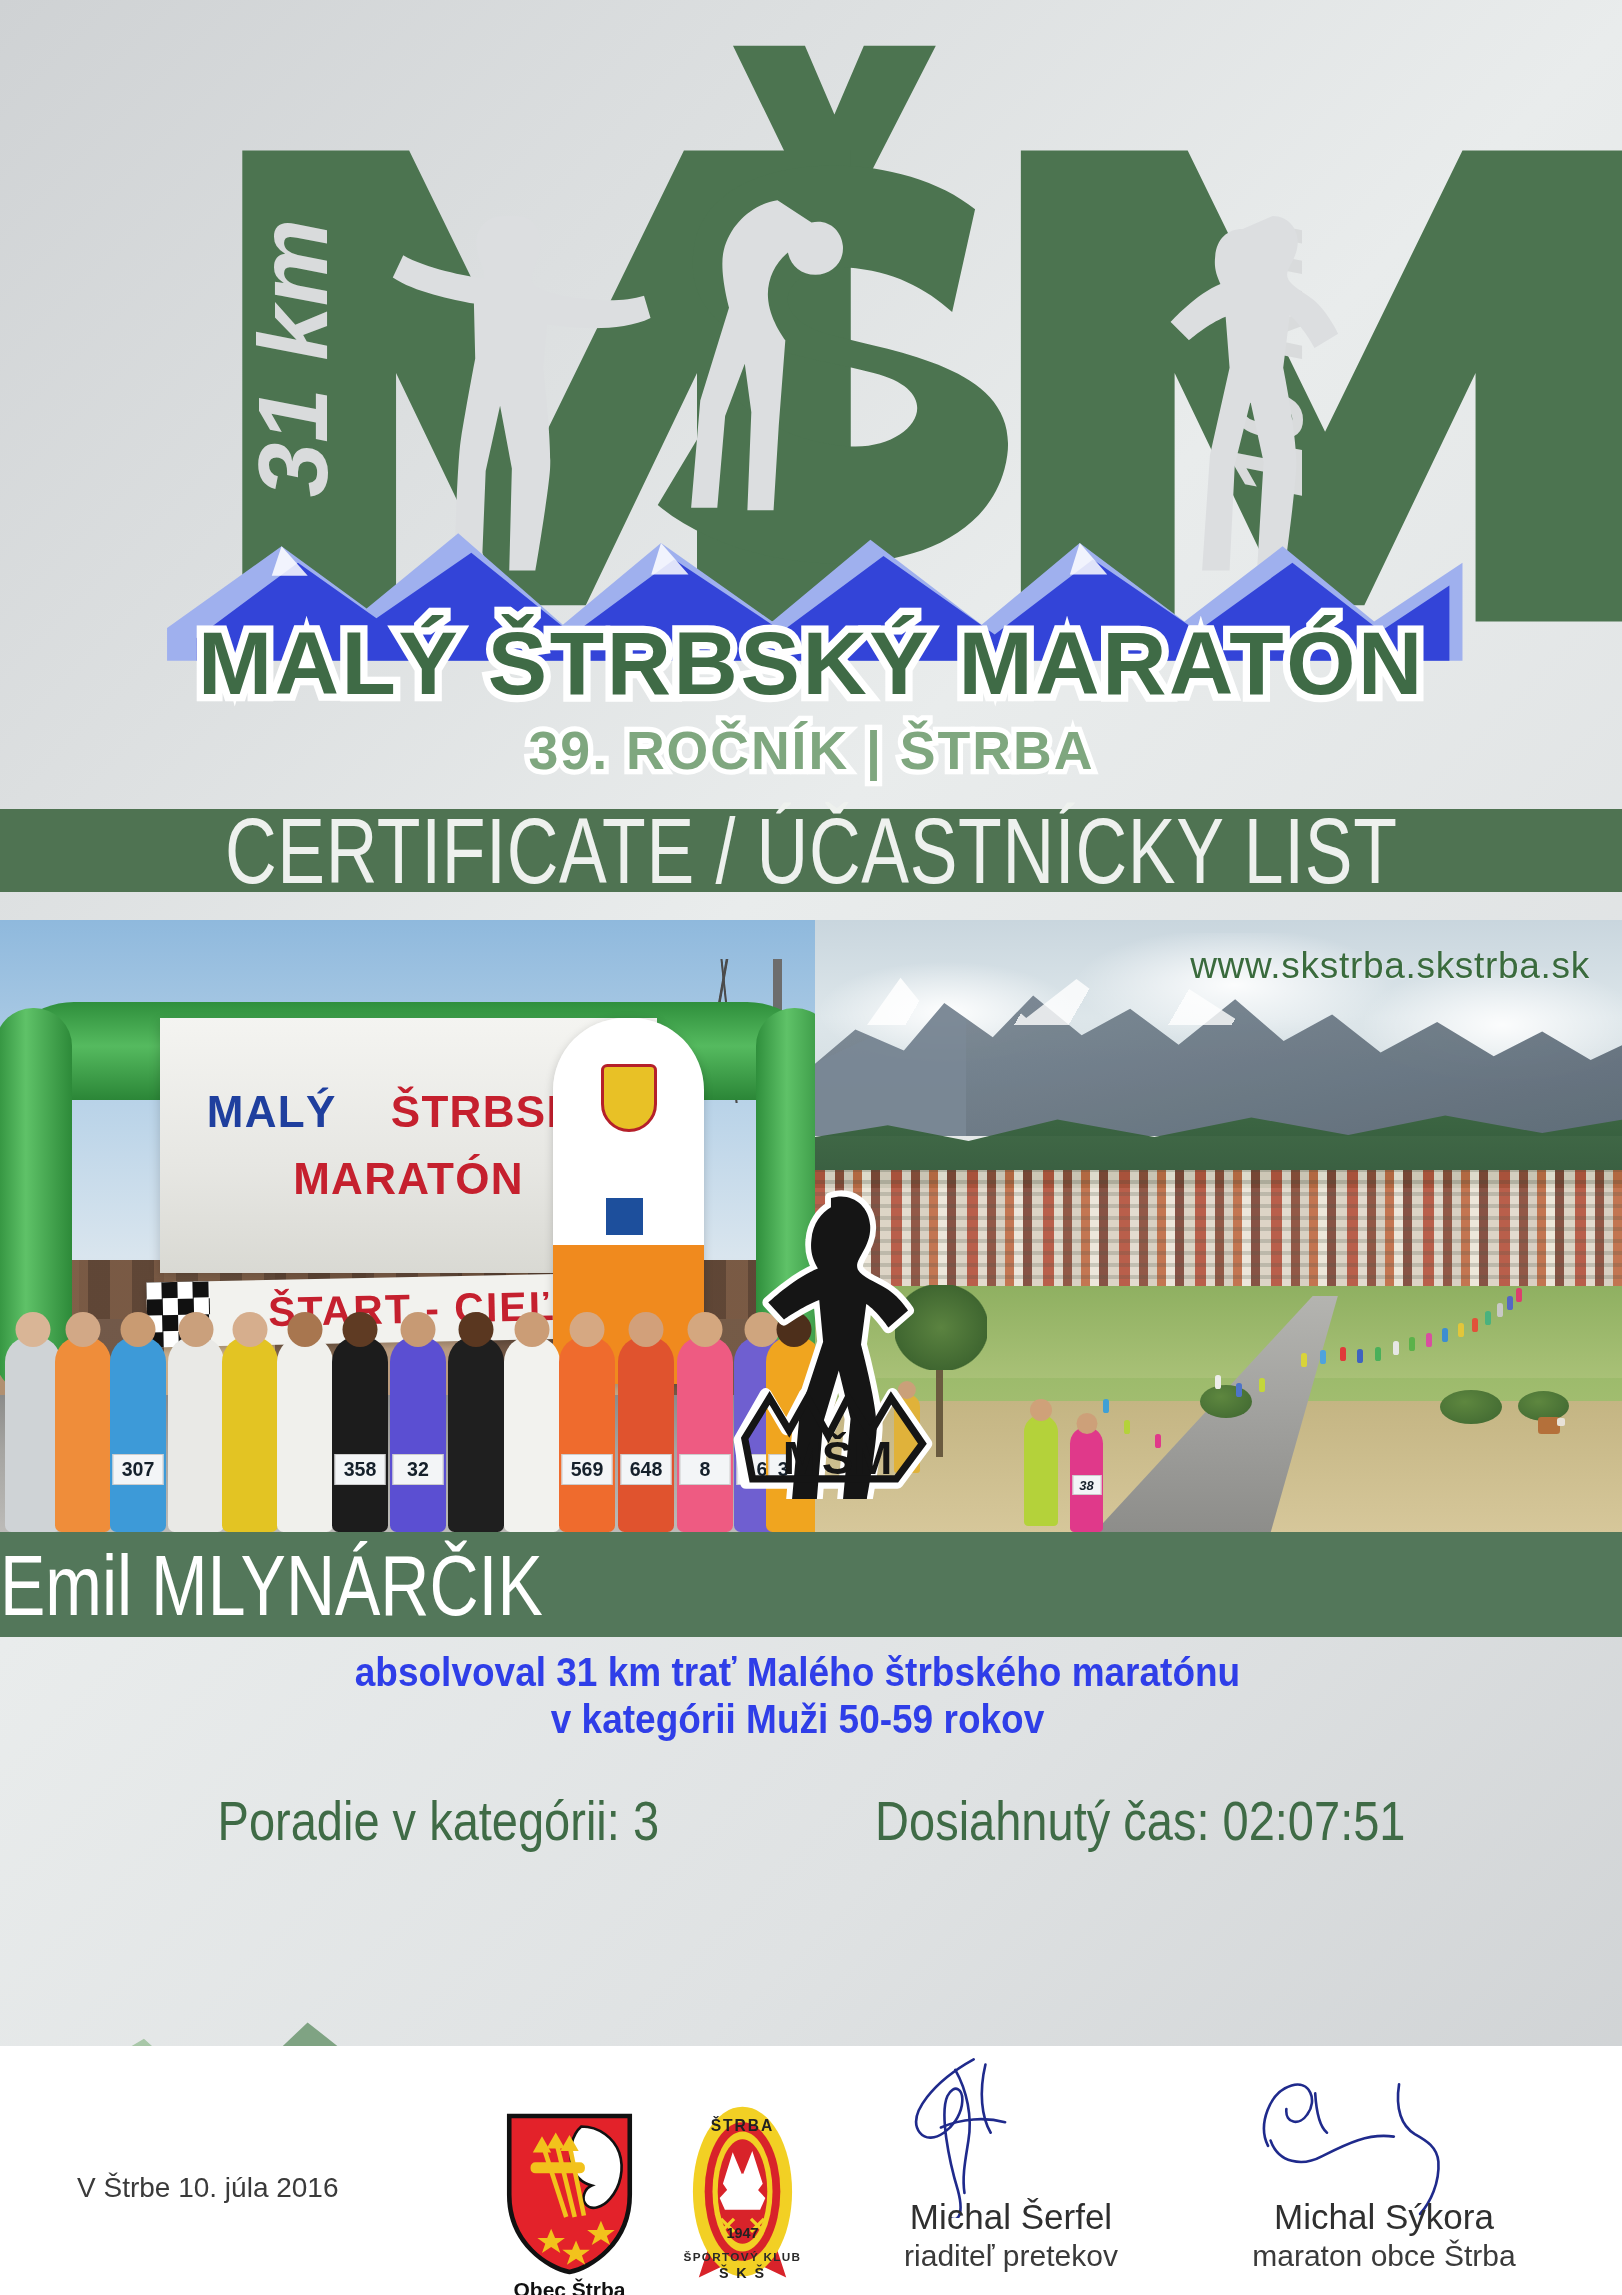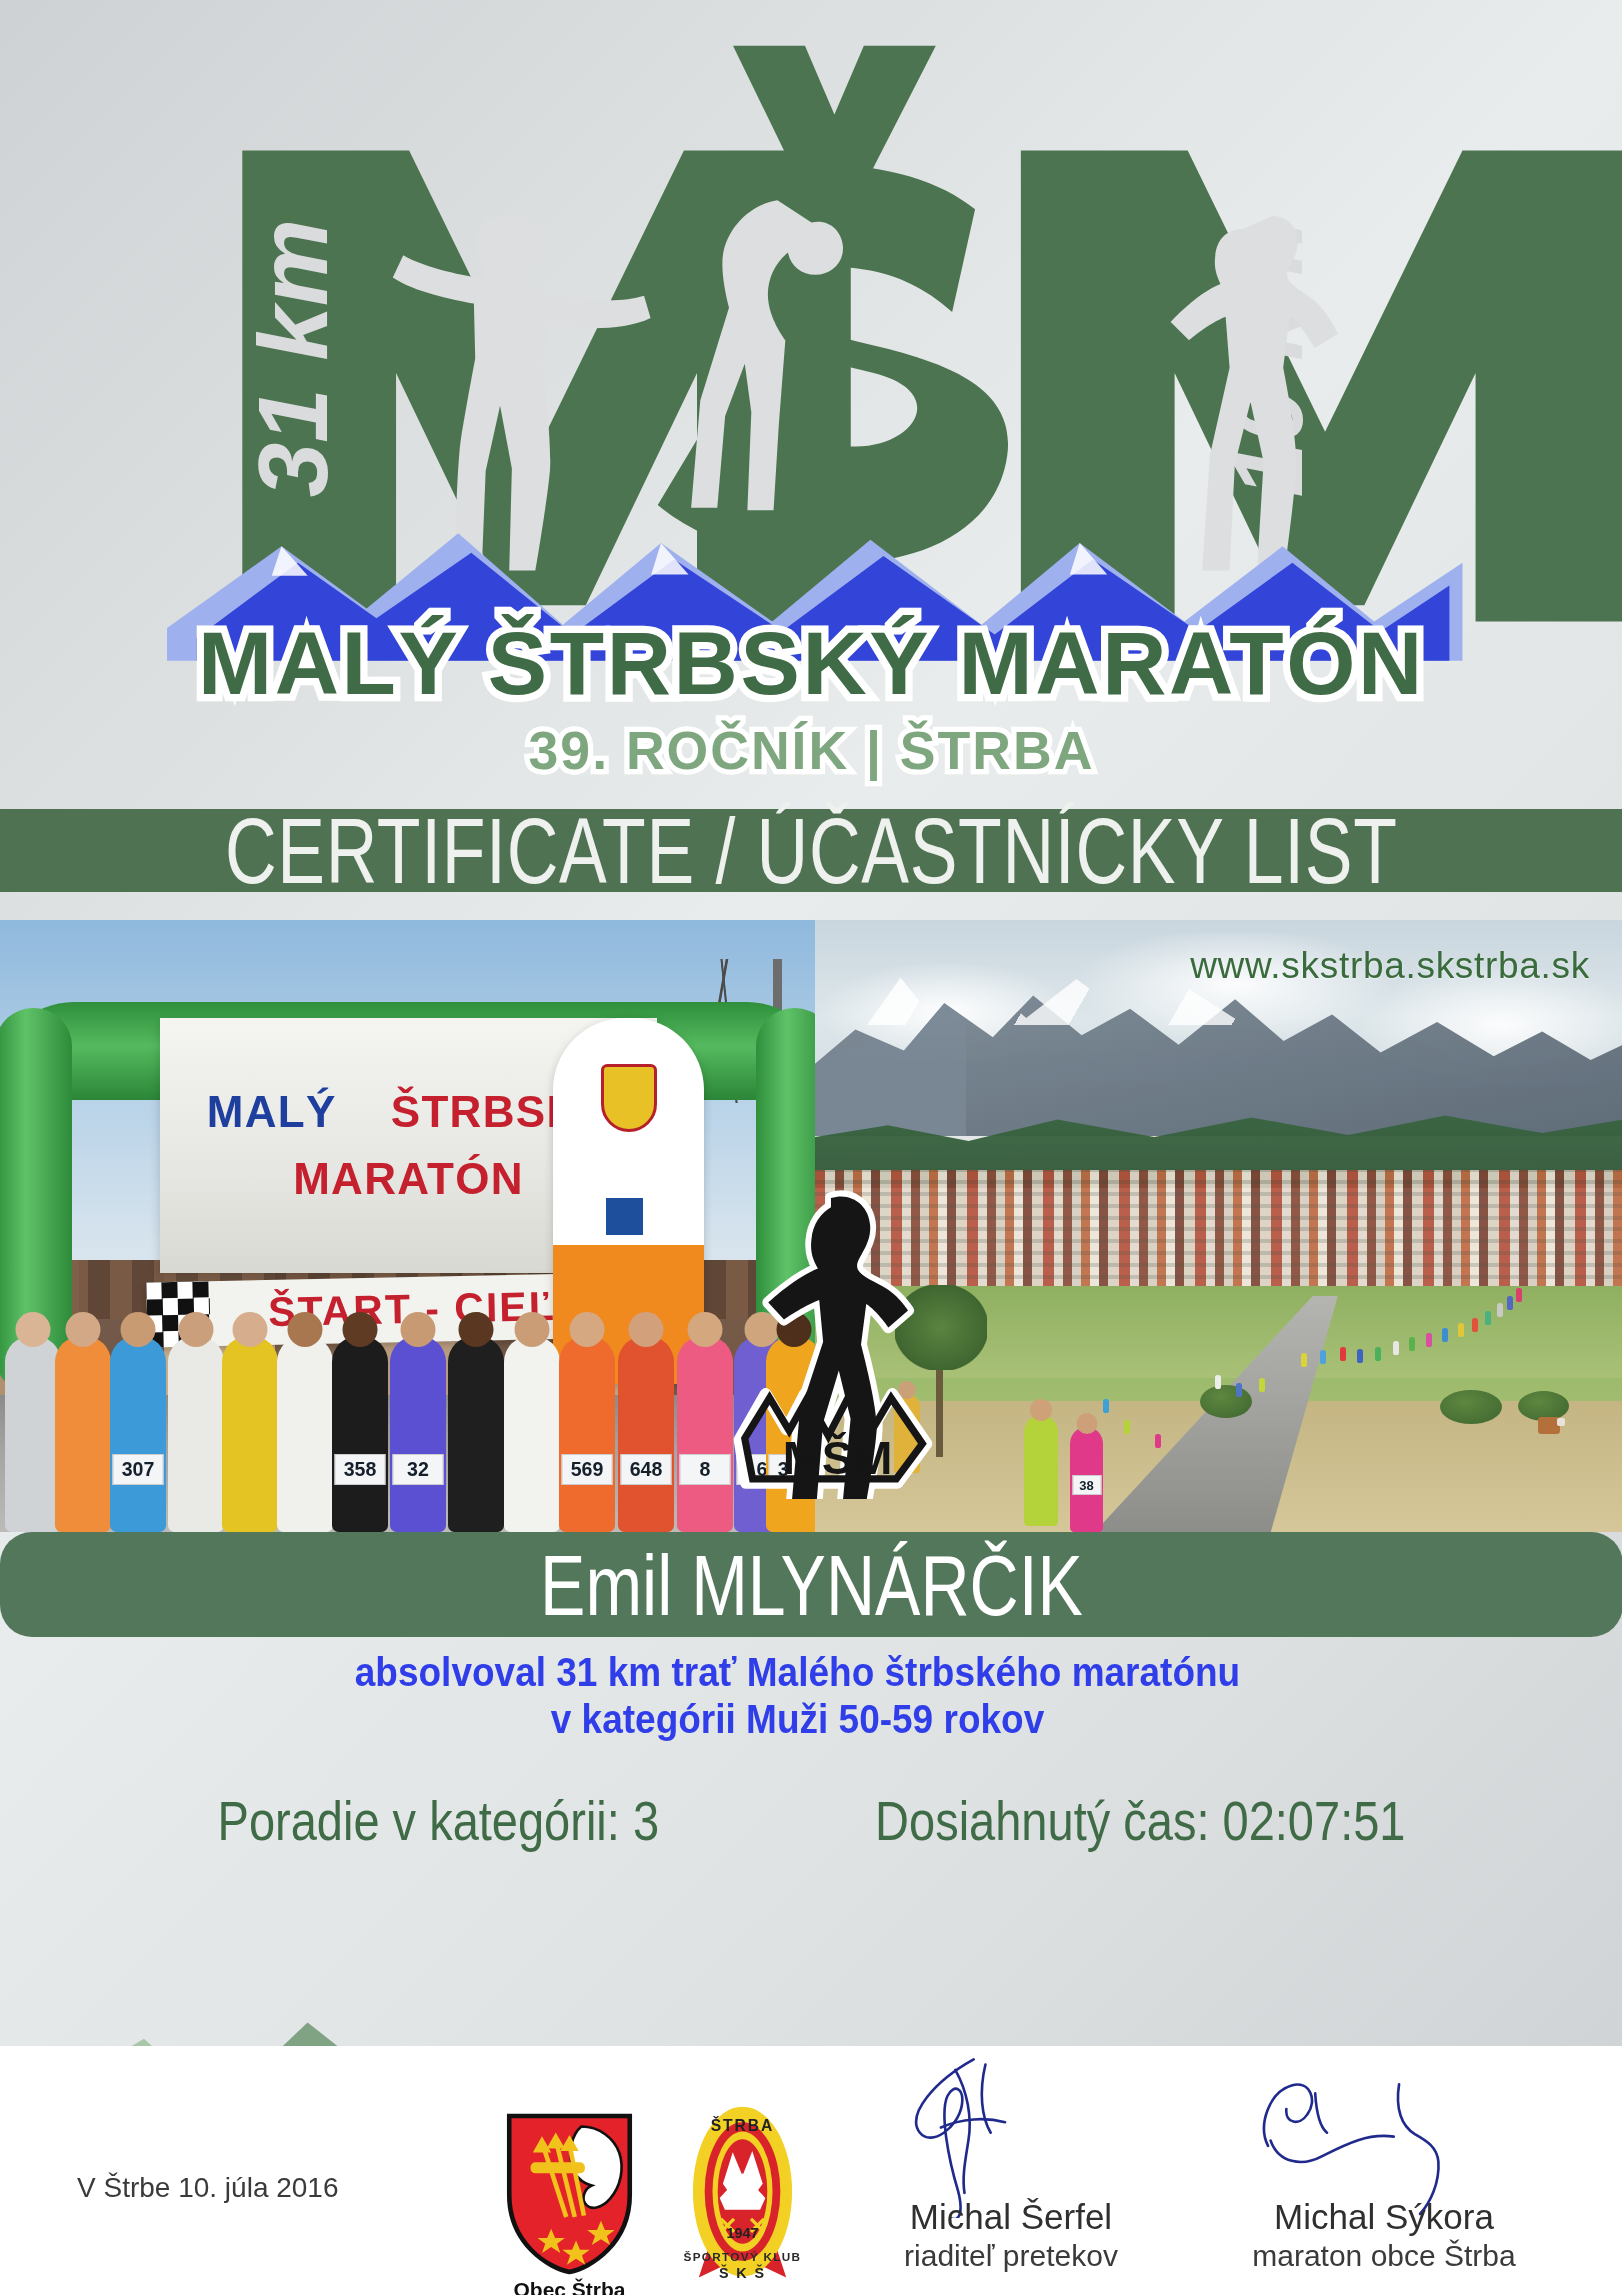--- a/index.html
+++ b/index.html
@@ -260,21 +260,21 @@
   
   #msm-emblem {
     position:absolute; left:733px; top:1178px; width:209px; height:321px;
     z-index: 5; pointer-events:none;
   }
 
   
   #name-band {
     position:absolute; left:0; top:1532px; width:1623px; height:105px;
     background:#53775a;
-    display:flex; align-items:center; justify-content:center;border-radius:32px;
+    display:flex; align-items:center; justify-content:flex-start;
   }
   #name-band .name-text {
     color:#ffffff; font-size:68px; font-weight:400;
     transform: scaleY(1.26); transform-origin:center;
     white-space:nowrap;
   }
 
   
   #body-text {
     position:absolute; left:0; top:1649px; width:1595px;
@@ -535,21 +535,21 @@
         <div class="dot-runner" style="left:682px;bottom:215px;background:#c9c9c6;"></div>
         <div class="dot-runner" style="left:692px;bottom:222px;background:#5467c4;"></div>
         <div class="dot-runner" style="left:701px;bottom:230px;background:#dc3f6e;"></div>
       </div>
 
       <div class="runner" style="left:209px;bottom:6.5px;width:34px;height:111px;background:#b4d23a;">
         <div class="head" style="background:#cfa179;width:22px;height:22px;top:-15.7px;"></div>
       </div>
       <div class="runner" style="left:255px;bottom:0;width:33px;height:105px;background:#e0398a;">
         <div class="head" style="background:#cda079;width:21px;height:21px;top:-14.4px;"></div>
-        <div class="bib" style="width:29px;height:19.6px;font-size:13px;bottom:37px;">38</div>
+        <div class="bib" style="width:29px;height:19.6px;font-size:13px;bottom:37px;font-style:italic;">38</div>
       </div>
       <div class="runner" style="left:79px;bottom:59px;width:26px;height:79px;background:#e0b23a;">
         <div class="head" style="background:#caa079;width:18.3px;height:18.3px;top:-13px;"></div>
       </div>
 
       <div class="url">www.skstrba.skstrba.sk</div>
     </div>
   </div>
 
   <svg id="msm-emblem" viewBox="0 0 320 490">

